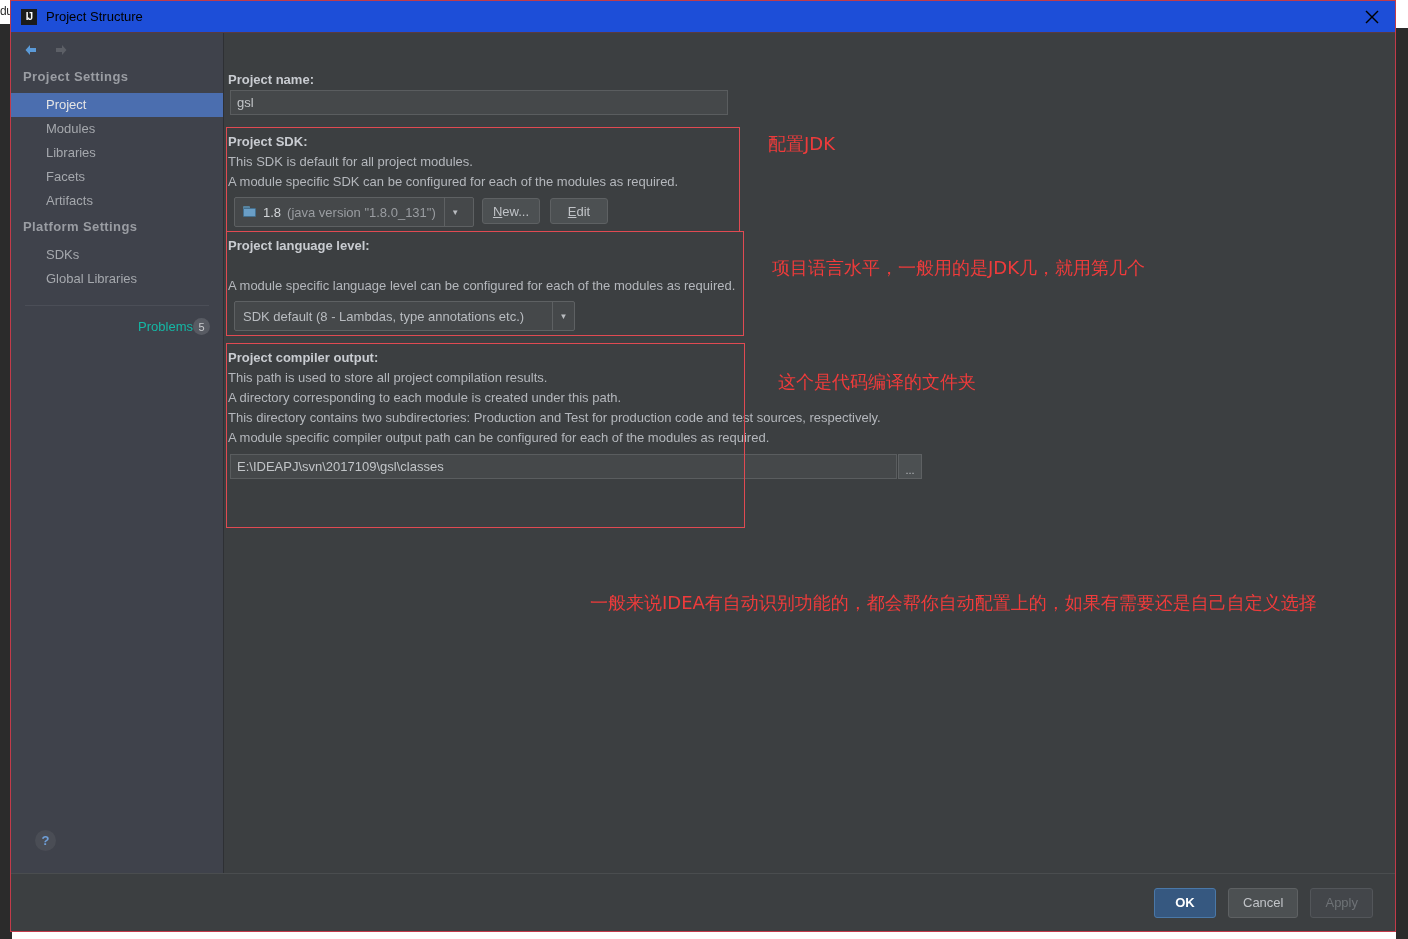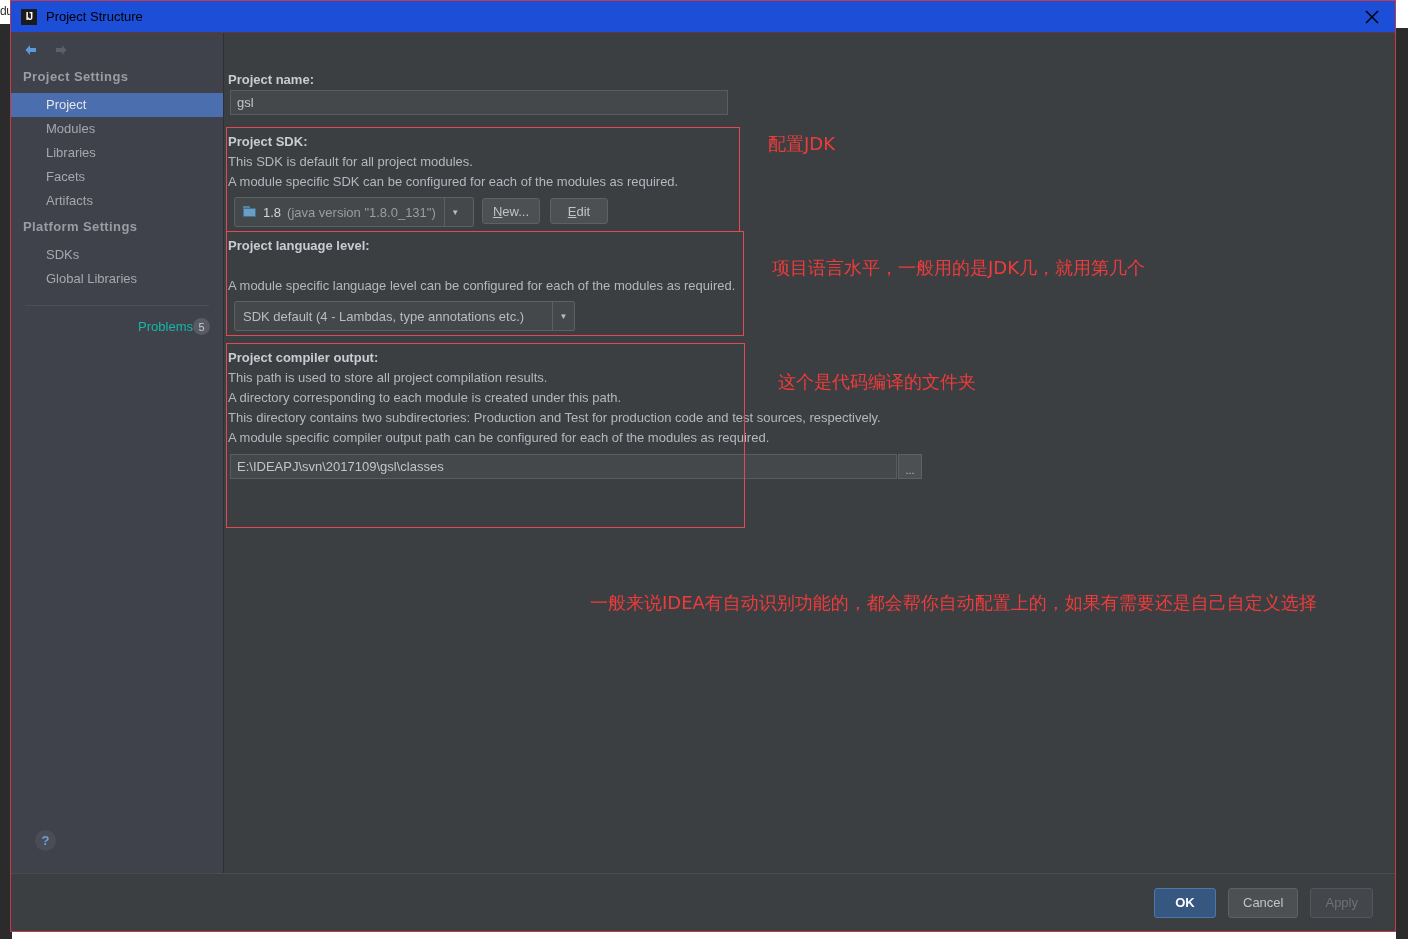--- a/index.html
+++ b/index.html
@@ -367,21 +367,21 @@
       <div class="btn" style="position:absolute; left:326px; top:165px; width:48px;">
         <span class="mn">E</span>
           <span>dit</span>
       </div>
 
       <div class="field-label" style="left:4px; top:205px;">Project language level:</div>
       <div class="desc-line" style="position:absolute; left:4px; top:243px;">A module specific language level can be configured for each of the modules as required.</div>
 
       <div class="combo" style="position:absolute; left:10px; top:268px; width:341px;">
         <div class="combo-text" style="flex:1 1 auto;">
-          <span>SDK default (4 - Lambdas, type annotations etc.)</span>
+          <span>SDK default (8 - Lambdas, type annotations etc.)</span>
         </div>
         <div class="combo-arrow">▼</div>
       </div>
 
       <div class="field-label" style="left:4px; top:317px;">Project compiler output:</div>
       <div class="desc-line" style="position:absolute; left:4px; top:335px;">This path is used to store all project compilation results.</div>
       <div class="desc-line" style="position:absolute; left:4px; top:355px;">A directory corresponding to each module is created under this path.</div>
       <div class="desc-line" style="position:absolute; left:4px; top:375px;">This directory contains two subdirectories: Production and Test for production code and test sources, respectively.</div>
       <div class="desc-line" style="position:absolute; left:4px; top:395px;">A module specific compiler output path can be configured for each of the modules as required.</div>
 

